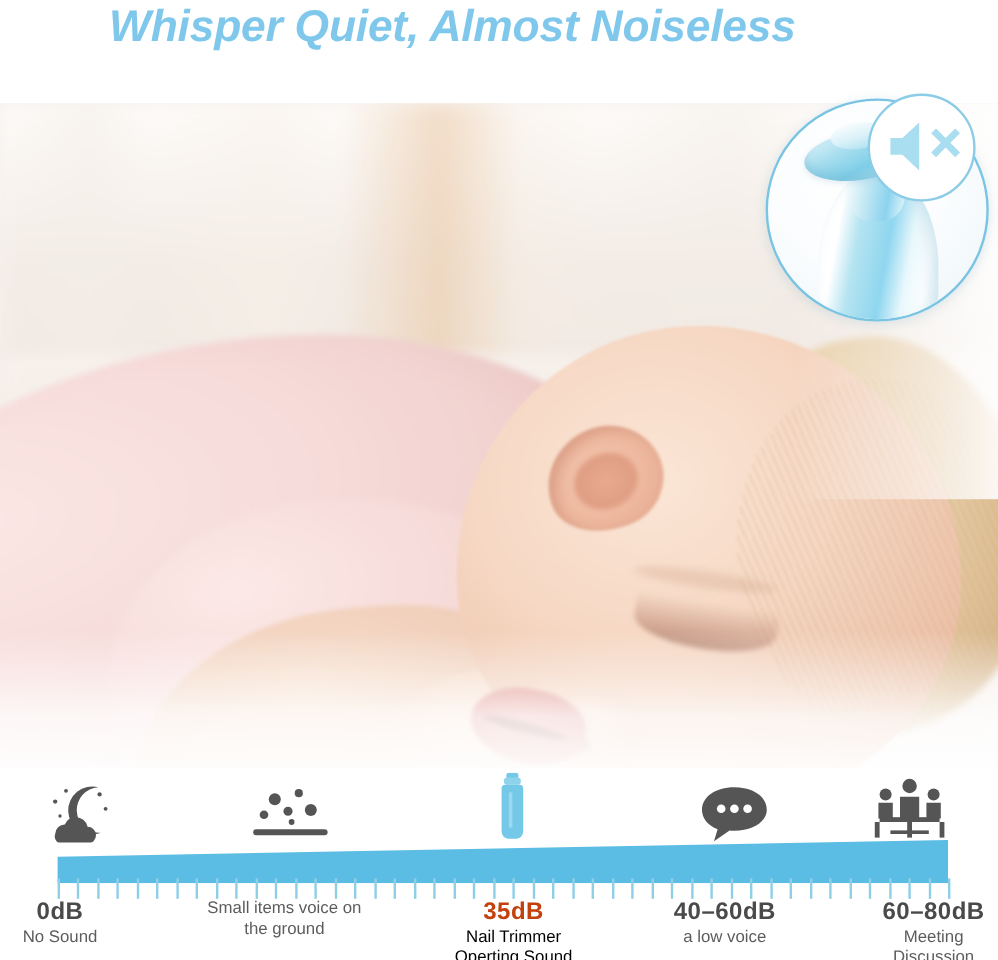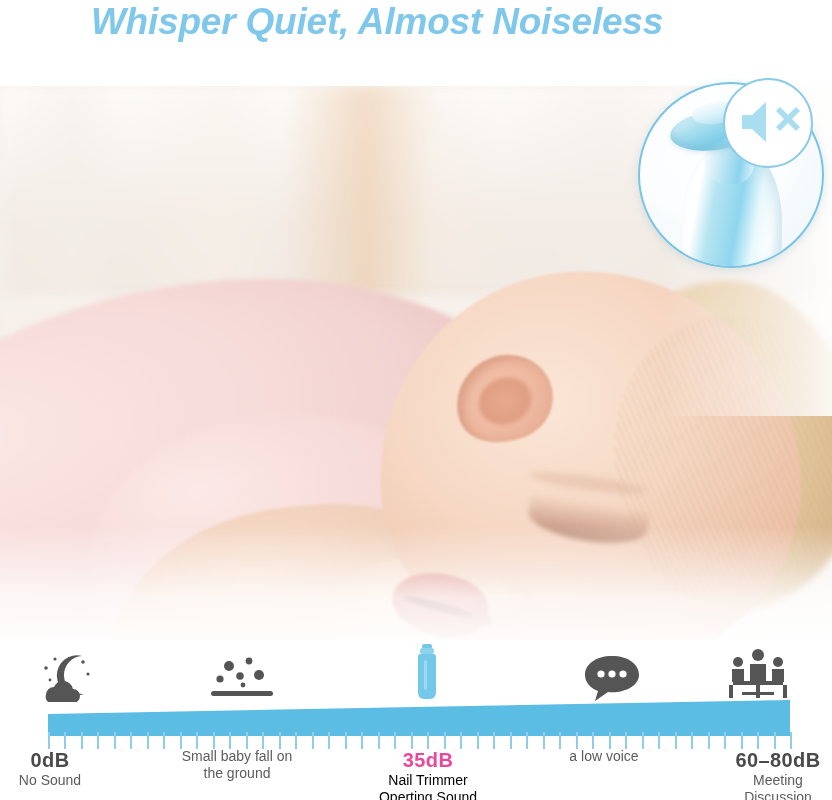--- a/index.html
+++ b/index.html
@@ -250,21 +250,21 @@
 
   .labels{position:absolute;left:0;top:108px;width:832px;height:92px;}
   .lbl{position:absolute;text-align:center;}
   .lbl .db{
     font-size:20px;font-weight:bold;line-height:24px;
     color:#4a4a4a;letter-spacing:.4px;white-space:nowrap;
   }
   .lbl .cap{
     font-size:14px;line-height:17px;color:#5c5c5c;
   }
-  .lbl.hi .db{color:#ec4899;}
+  .lbl.hi .db{color:#c2410c;}
   .lbl.hi .cap{color:#000000;}
 </style>
 </head>
 <body>
 
 <div id="page">
 
   <div class="headline">Whisper Quiet, Almost Noiseless</div>
 
   <div class="photo">
@@ -409,29 +409,30 @@
         <i style="left: 773.511px; background: rgb(143, 207, 230);"></i>
         <i style="left: 790px; background: rgb(143, 207, 230);"></i>
       </div>
 
     <div class="labels">
         <div class="lbl" style="left: -25px; width: 150px;">
           <div class="db">0dB</div>
           <div class="cap">No Sound</div>
         </div>
         <div class="lbl" style="left: 132px; width: 210px;">
-          <div class="cap">Small baby fall on</div>
+          <div class="cap">Small items voice on</div>
           <div class="cap">the ground</div>
         </div>
         <div class="lbl hi" style="left: 333px; width: 190px;">
           <div class="db">35dB</div>
           <div class="cap">Nail Trimmer</div>
           <div class="cap">Operting Sound</div>
         </div>
         <div class="lbl" style="left: 519px; width: 170px;">
+          <div class="db">40–60dB</div>
           <div class="cap">a low voice</div>
         </div>
         <div class="lbl" style="left: 703px; width: 150px;">
           <div class="db">60–80dB</div>
           <div class="cap">Meeting</div>
           <div class="cap">Discussion</div>
         </div>
       </div>
 
   </div>

